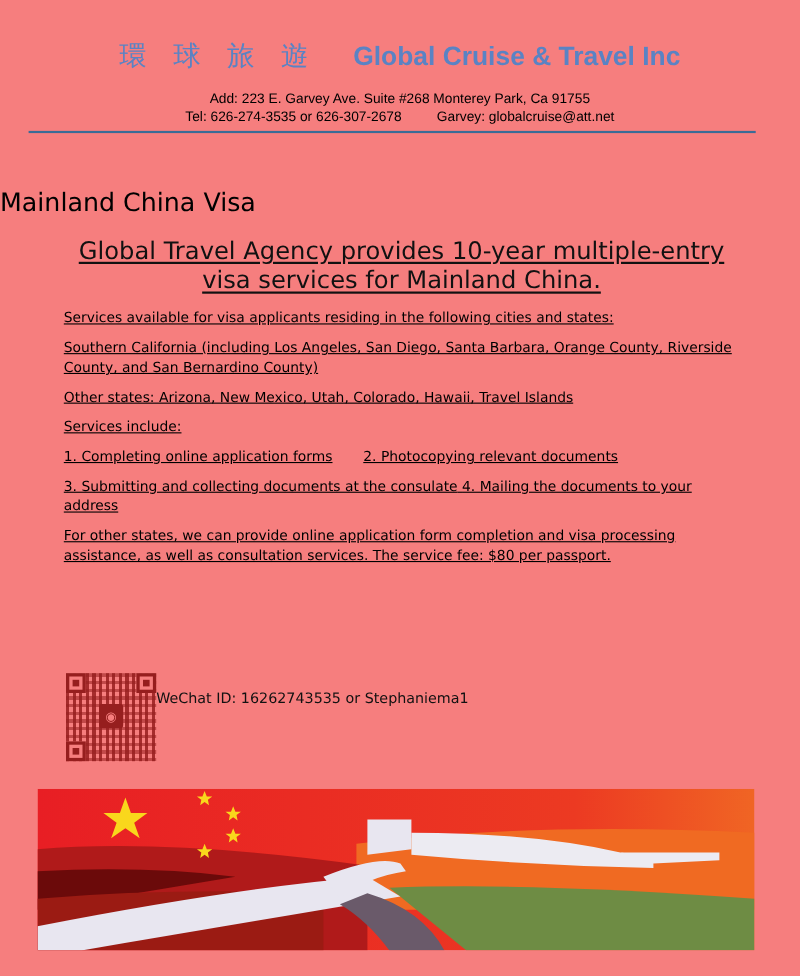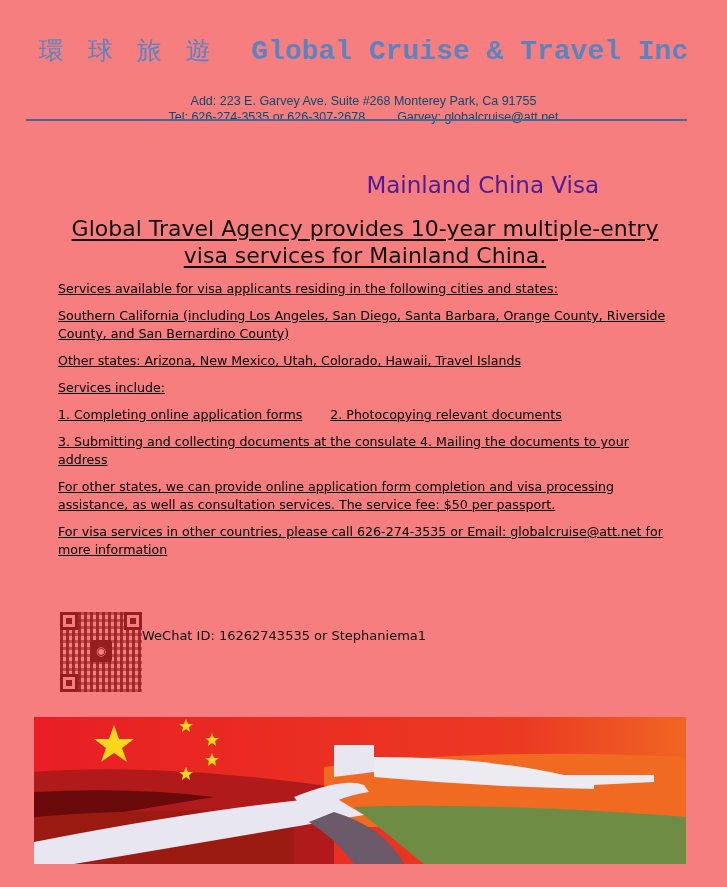--- a/index.html
+++ b/index.html
@@ -14,41 +14,40 @@
       position: absolute; top: 34px; left: 0; width: 727px;
       text-align: center;
       color: #5a83c4;
       font-family: "DejaVu Serif", serif;
       font-weight: bold;
       font-size: 25px;
       letter-spacing: 0px;
       white-space: nowrap;
     }
     .header-title .cn { font-family: "DejaVu Sans", sans-serif; font-weight: normal; letter-spacing: 8px; margin-right: 24px; }
-    .header-title .en { font-family: Liberation Mono, monospace; font-size: 28px; }
+    .header-title .en { font-family: Liberation Sans, sans-serif; font-size: 24px; }
     .header-addr {
       position: absolute; top: 82px; left: 0; width: 727px;
       text-align: center;
-      color: #0c4a6e;
+      color: #000000;
       font-family: "Liberation Sans", sans-serif;
       font-size: 12.5px;
       line-height: 16px;
-      margin-top: 11px;
     }
     .header-addr .row2 span.gap { display: inline-block; width: 32px; }
     .header-rule {
       position: absolute; top: 119px; left: 26px; width: 661px; height: 2px;
       background: #3b6b96;
     }
     .page-title {
       position: absolute; top: 172px; left: 0; width: 599px;
-      text-align: right;
+      text-align: left;
       font-size: 23px;
       font-family: "DejaVu Sans", sans-serif;
-      color: #4c1d95;
+      color: #000000;
     }
     .subtitle {
       position: absolute; top: 215px; left: 50px; width: 630px;
       text-align: center;
       font-size: 22px;
       line-height: 27px;
       text-decoration: underline;
       text-underline-offset: 3px;
       color: #111;
     }
@@ -128,22 +127,21 @@
   <p>Southern California (including Los Angeles, San Diego, Santa Barbara, Orange County, Riverside County, and San Bernardino County)</p>
   <p>Other states: Arizona, New Mexico, Utah, Colorado, Hawaii, Travel Islands</p>
   <p>Services include:</p>
   <p class="svc-row">
     <span>1. Completing online application forms</span><span class="gap"></span><span>2. Photocopying relevant documents</span>
   </p>
   <p class="svc-row">
     <span>3. Submitting and collecting documents at the consulate</span>
     <span>4. Mailing the documents to your address</span>
   </p>
-  <p>For other states, we can provide online application form completion and visa processing assistance, as well as consultation services. The service fee: $50 per passport.</p>
-  <p>For visa services in other countries, please call 626-274-3535 or Email: globalcruise@att.net for more information</p>
+  <p>For other states, we can provide online application form completion and visa processing assistance, as well as consultation services. The service fee: $80 per passport.</p>
 </div>
 
 <div class="wechat">
   <div class="qr">
     <span class="finder f1"></span>
     <span class="finder f2"></span>
     <span class="finder f3"></span>
     <span class="logo">◉</span>
   </div>
   <div class="wechat-text">WeChat ID:  16262743535 or Stephaniema1</div>

